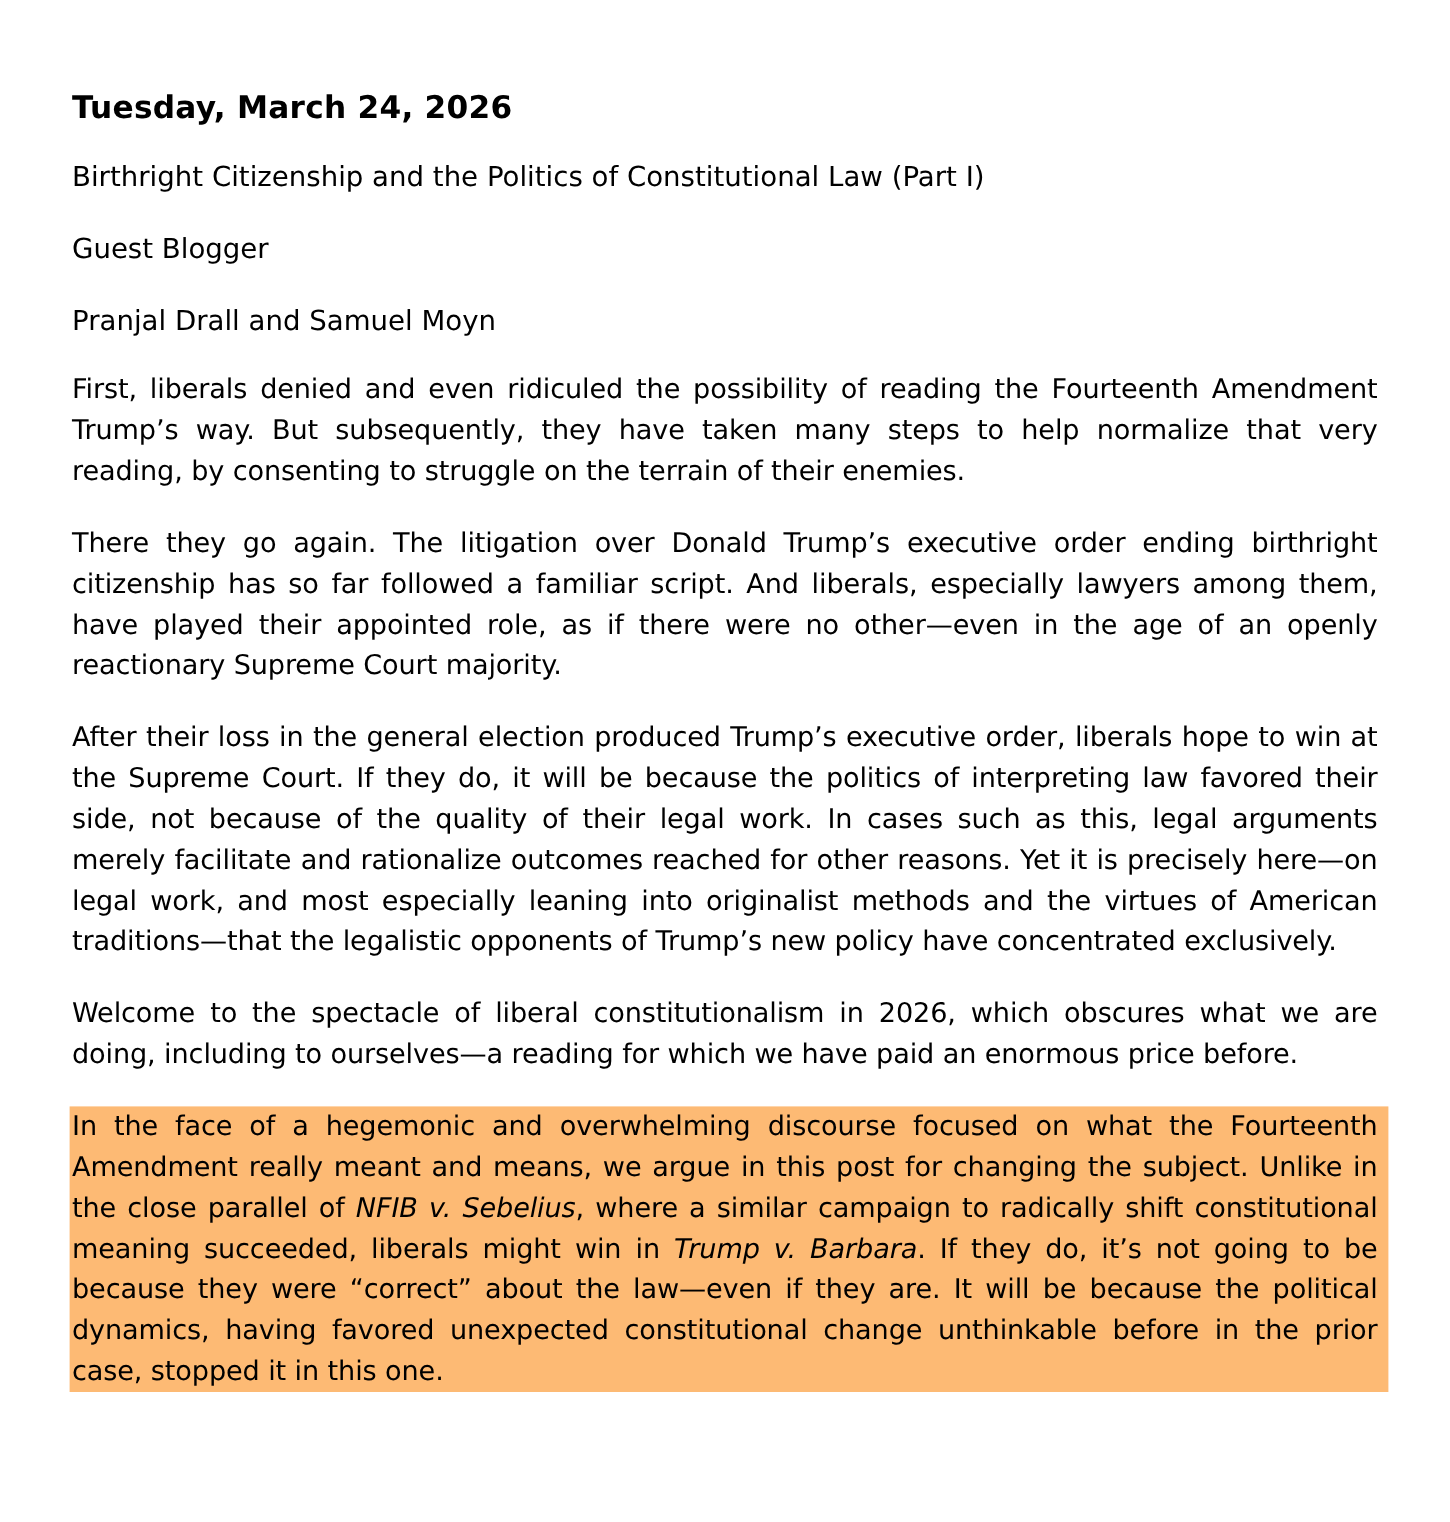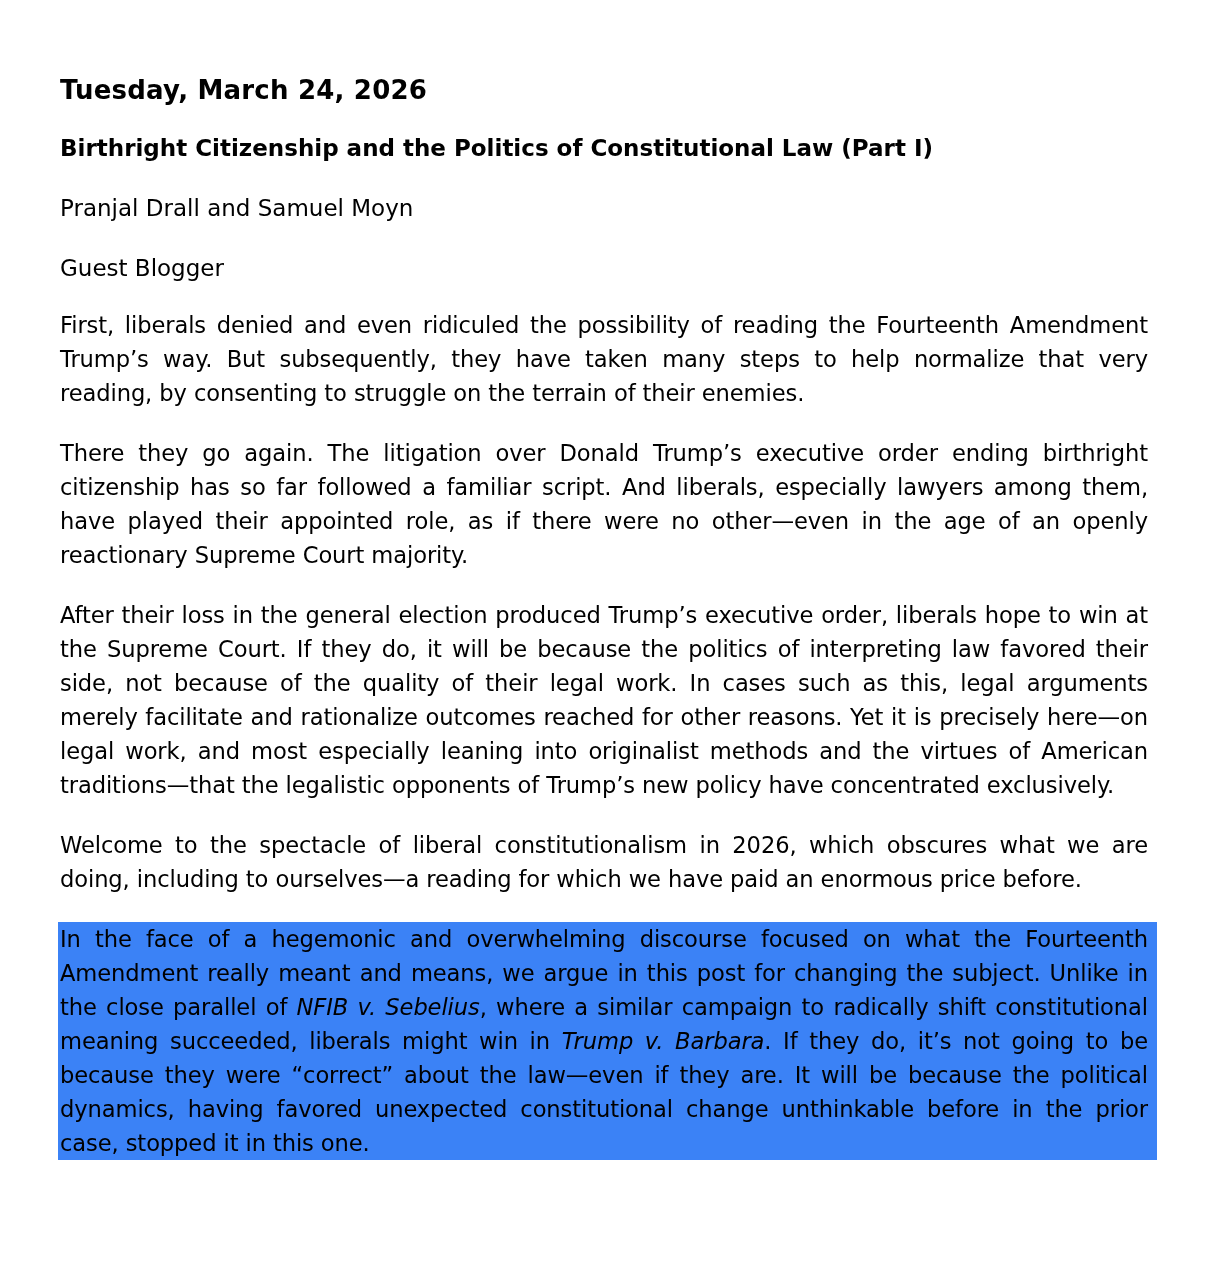--- a/index.html
+++ b/index.html
@@ -22,54 +22,54 @@
       margin-top: 32px;
     }
     .date-header {
       font-weight: bold;
       font-size: 26px;
       line-height: 40px;
       margin: 0 0 18px 0;
       letter-spacing: 0.2px;
     }
     .post-title {
-      font-weight: bold;
+      font-weight: normal;
       font-size: 23px;
       line-height: 40px;
       margin: 0 0 20px 0;
     }
     .meta {
       font-size: 23px;
       line-height: 40px;
       margin: 0 0 20px 0;
     }
     .para {
       font-size: 22.6px;
       line-height: 34px;
       text-align: justify;
       margin: 0 0 26px 0;
       letter-spacing: -0.1px;
     }
     .para.highlight {
-      background: #3b82f6;
+      background: #fdba74;
       margin-left: -2px;
       padding-left: 2px;
       margin-right: -9px;
       padding-right: 9px;
     }
     em { font-style: italic; }
   </style>
 </head>
 <body>
 
 <div class="post">
   <h2 class="date-header">Tuesday, March 24, 2026</h2>
   <h3 class="post-title">Birthright Citizenship and the Politics of Constitutional Law (Part I)</h3>
+  <div class="meta">Guest Blogger</div>
   <div class="meta">Pranjal Drall and Samuel Moyn</div>
-  <div class="meta">Guest Blogger</div>
 
   <p class="para">First, liberals denied and even ridiculed the possibility of reading the Fourteenth Amendment Trump’s way. But subsequently, they have taken many steps to help normalize that very reading, by consenting to struggle on the terrain of their enemies.</p>
   <p class="para">There they go again. The litigation over Donald Trump’s executive order ending birthright citizenship has so far followed a familiar script. And liberals, especially lawyers among them, have played their appointed role, as if there were no other—even in the age of an openly reactionary Supreme Court majority.</p>
   <p class="para">After their loss in the general election produced Trump’s executive order, liberals hope to win at the Supreme Court. If they do, it will be because the politics of interpreting law favored their side, not because of the quality of their legal work. In cases such as this, legal arguments merely facilitate and rationalize outcomes reached for other reasons. Yet it is precisely here—on legal work, and most especially leaning into originalist methods and the virtues of American traditions—that the legalistic opponents of Trump’s new policy have concentrated exclusively.</p>
   <p class="para">Welcome to the spectacle of liberal constitutionalism in 2026, which obscures what we are doing, including to ourselves—a reading for which we have paid an enormous price before.</p>
 
   <p class="para highlight"><span>In the face of a hegemonic and overwhelming discourse focused on what the Fourteenth Amendment really meant and means, we argue in this post for changing the subject. Unlike in the close parallel of </span><em>NFIB v. Sebelius</em><span>, where a similar campaign to radically shift constitutional meaning succeeded, liberals might win in </span><em>Trump v. Barbara</em><span>. If they do, it’s not going to be because they were “correct” about the law—even if they are. It will be because the political dynamics, having favored unexpected constitutional change unthinkable before in the prior case, stopped it in this one.</span></p>
 </div>
 
 </body></html>

